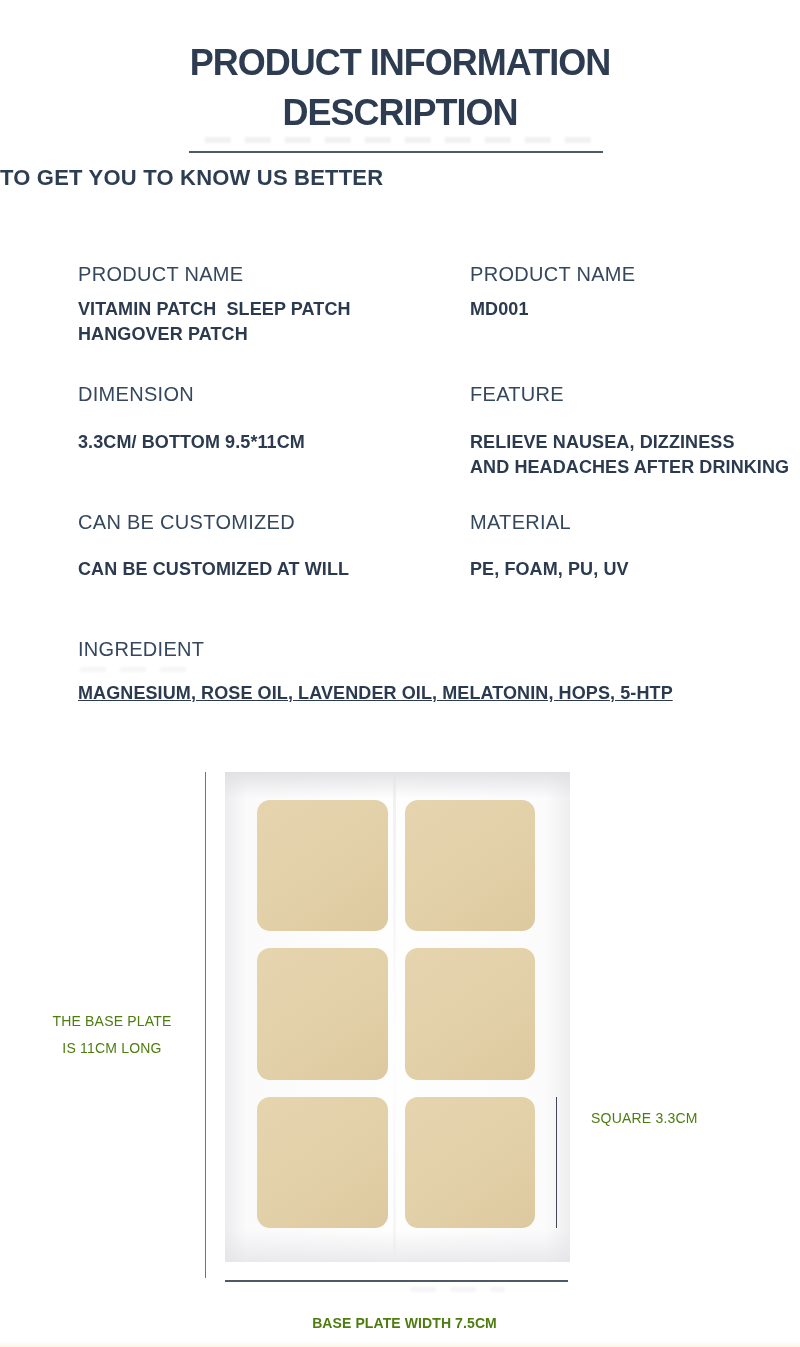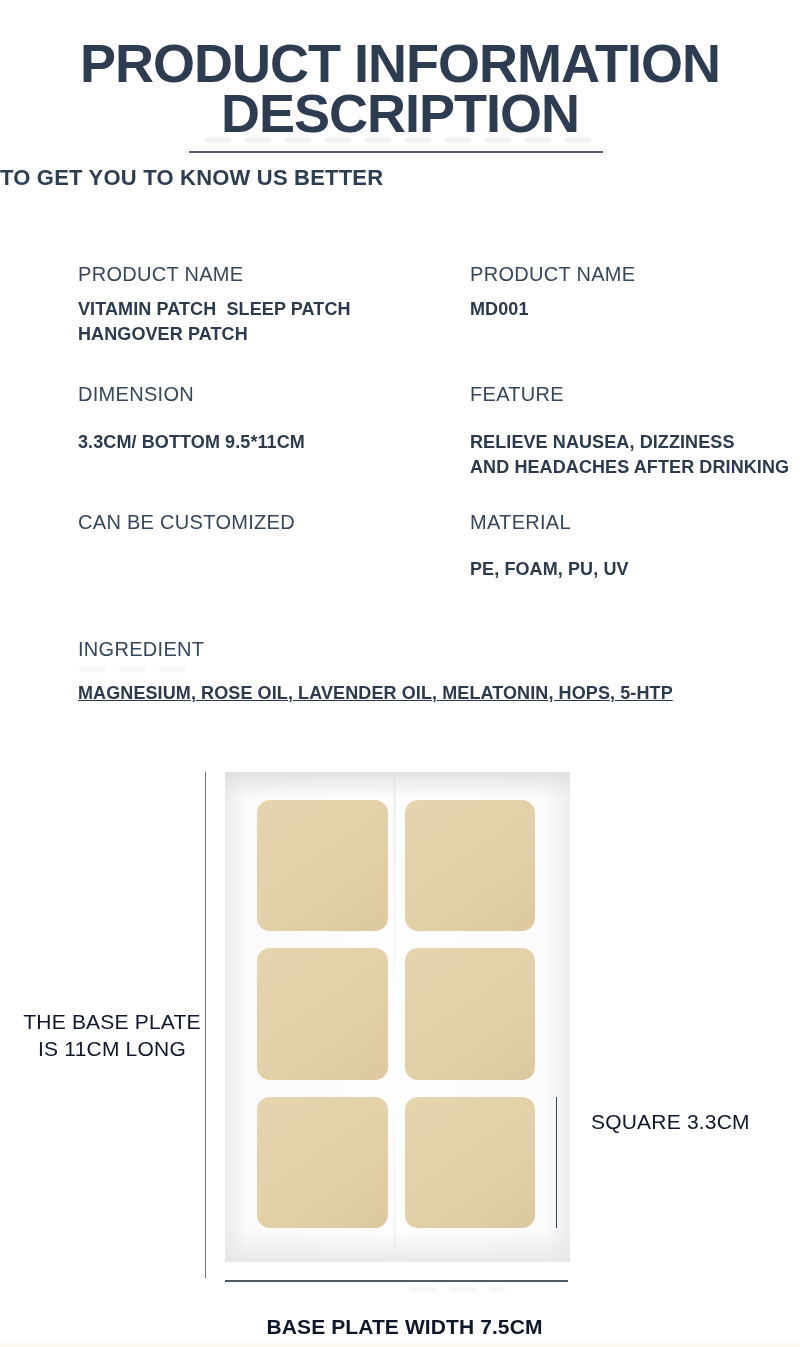--- a/index.html
+++ b/index.html
@@ -3,21 +3,21 @@
 <meta charset="utf-8">
 <style>
   html,body{margin:0;padding:0;background:#ffffff;}
   .page{
     position:relative;width:800px;height:1347px;background:#ffffff;overflow:hidden;
     font-family:"Liberation Sans","DejaVu Sans",sans-serif;color:#2d3c50;
   }
   
   .title{
     position:absolute;top:38px;left:0;width:800px;text-align:center;
-    font-size:54px;line-height:50px;font-weight:700;letter-spacing:-1px;color:#2d3c50;
+    font-size:36px;line-height:50px;font-weight:700;letter-spacing:-1px;color:#2d3c50;
   }
   .title-underline{
     position:absolute;top:151px;left:189px;width:414px;height:2px;background:#4f5a68;
   }
   .subtitle{
     position:absolute;top:165px;left:0;width:708px;text-align:left;
     font-size:22px;font-weight:700;letter-spacing:.2px;color:#2e3e52;
   }
   .wm{position:absolute;opacity:.45;filter:blur(1px);
     background:repeating-linear-gradient(90deg,rgba(140,145,155,.28) 0 26px,rgba(255,255,255,0) 26px 40px);}
@@ -54,21 +54,21 @@
     column-gap:17px;row-gap:17px;
   }
   .patch{
     background:linear-gradient(145deg,#e5d4ae 0%,#e2d0a8 55%,#ddc99f 100%);
     border-radius:13px;
   }
   .measure-v-left{position:absolute;left:205px;top:772px;width:1px;height:506px;background:#70757c;}
   .measure-v-right{position:absolute;left:556px;top:1097px;width:1px;height:131px;background:#3e4a59;}
   .measure-h-bottom{position:absolute;left:225px;top:1280px;width:343px;height:2px;background:#4e5966;}
   .caption{
-    position:absolute;font-size:21px;font-weight:400;letter-spacing:.2px;color:#0f172a;white-space:pre-line;
+    position:absolute;font-size:14px;font-weight:400;letter-spacing:.2px;color:#4d7c0f;white-space:pre-line;
   }
   .caption-left{left:18px;top:1008px;width:188px;text-align:center;line-height:27px;}
   .caption-right{left:591px;top:1110px;}
   .caption-bottom{left:233px;top:1293px;width:343px;text-align:center;font-weight:700;letter-spacing:.1px;margin-top:22px;}
   .bottom-edge{
     position:absolute;left:0;top:1341px;width:800px;height:6px;
     background:linear-gradient(180deg,#ffffff,#faf6ea);
   }
 </style>
 </head>
@@ -87,20 +87,21 @@
   <div class="spec-label colR rowA-label">PRODUCT NAME</div>
   <div class="spec-value colR rowA-value">MD001</div>
 
   <div class="spec-label colL rowB-label">DIMENSION</div>
   <div class="spec-value colL rowB-value">3.3CM/ BOTTOM 9.5*11CM</div>
   <div class="spec-label colR rowB-label">FEATURE</div>
   <div class="spec-value colR rowB-value">RELIEVE NAUSEA, DIZZINESS
 AND HEADACHES AFTER DRINKING</div>
 
   <div class="spec-label colL rowC-label">CAN BE CUSTOMIZED</div>
+  <div class="spec-value colL rowC-value">CAN BE CUSTOMIZED AT WILL</div>
   <div class="spec-label colR rowC-label">MATERIAL</div>
   <div class="spec-value colR rowC-value">PE, FOAM, PU, UV</div>
 
   <div class="spec-label colL rowD-label">INGREDIENT</div>
   <div class="wm w2"></div>
   <div class="spec-value colL rowD-value">MAGNESIUM, ROSE OIL, LAVENDER OIL, MELATONIN, HOPS, 5-HTP</div>
 
   <div class="base-plate"></div>
   <div class="patch-grid">
     <div class="patch"></div>

